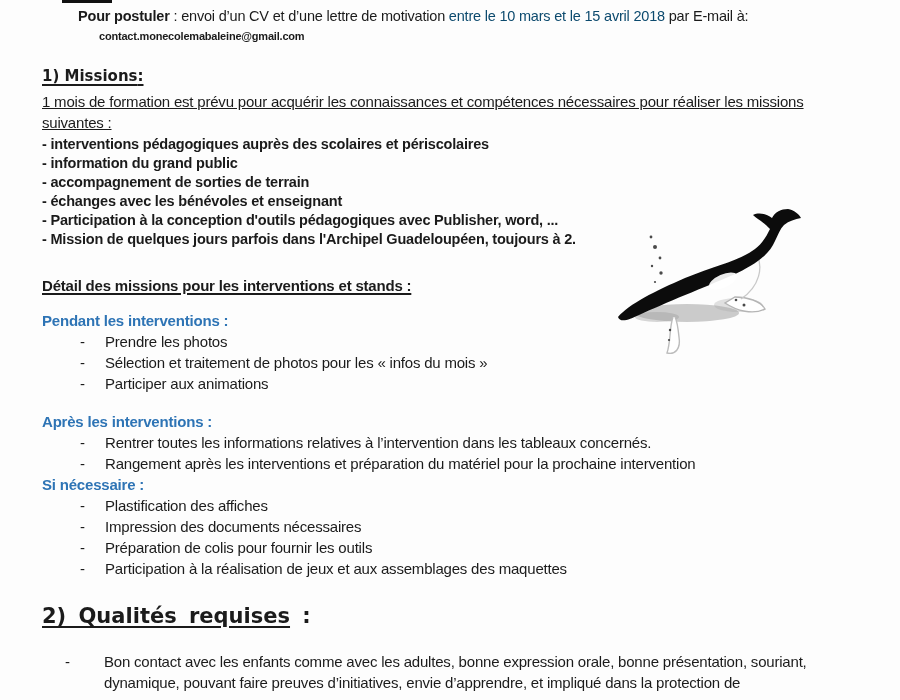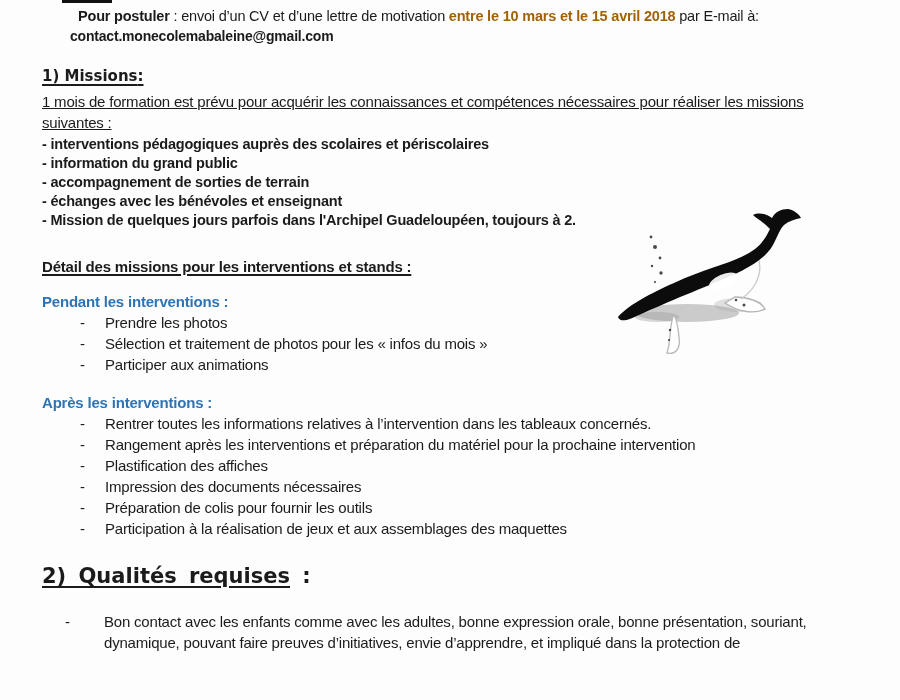--- a/index.html
+++ b/index.html
@@ -12,22 +12,22 @@
     position: relative;
   }
   .page { padding: 6px 48px 0 42px; position: relative; }
 
   
   .cutoff-frag { position: absolute; left: 62px; top: 0; width: 50px; height: 3px; background: #111; }
 
   
   .hdr { margin-left: 36px; font-size: 14.5px; line-height: 20px; }
   .hdr .b { font-weight: bold; }
-  .hdr .red { font-weight: bold; color: #a16207; }
-  .email { margin-left: 28px; font-weight: bold; font-size: 14px; line-height: 20px; }
+  .hdr .red { font-weight: normal; color: #0c4a6e; }
+  .email { margin-left: 57px; font-weight: bold; font-size: 11px; line-height: 20px; }
 
   h1.sec {
     margin-top: 16px;
     font-family: "DejaVu Sans", sans-serif;
     font-size: 15px; font-weight: bold; line-height: 28px;
     letter-spacing: 0;
   }
   h1.sec span { text-decoration: underline; text-decoration-thickness: 2px; text-underline-offset: 3px; }
 
   .intro { margin-top: 1px; font-size: 15px; line-height: 21px; max-width: 815px; text-decoration: underline; }
@@ -76,20 +76,21 @@
 
   <h1 class="sec"><span>1) Missions</span><span>:</span></h1>
 
   <p class="intro">1 mois de formation est prévu pour acquérir les connaissances et compétences nécessaires pour réaliser les missions suivantes :</p>
 
   <div class="missions-list">
     <div>- interventions pédagogiques auprès des scolaires et périscolaires</div>
     <div>- information du grand public</div>
     <div>- accompagnement de sorties de terrain</div>
     <div>- échanges avec les bénévoles et enseignant</div>
+    <div>- Participation à la conception d'outils pédagogiques avec Publisher, word, ...</div>
     <div>- Mission de quelques jours parfois dans l'Archipel Guadeloupéen, toujours à 2.</div>
   </div>
 
   <p class="detail-heading"><span>Détail des missions pour les interventions et stands :</span></p>
 
   <p class="sub-title first">Pendant les interventions :</p>
   <div class="sub-items">
     <div class="sub-item">
         <span class="dash">-</span>
         <span class="txt">Prendre les photos</span>
@@ -109,20 +110,21 @@
     <div class="sub-item">
         <span class="dash">-</span>
         <span class="txt">Rentrer toutes les informations relatives à l’intervention dans les tableaux concernés.</span>
       </div>
     <div class="sub-item">
         <span class="dash">-</span>
         <span class="txt">Rangement après les interventions et préparation du matériel pour la prochaine intervention</span>
       </div>
   </div>
 
+  <p class="sub-title">Si nécessaire :</p>
   <div class="sub-items">
     <div class="sub-item">
         <span class="dash">-</span>
         <span class="txt">Plastification des affiches</span>
       </div>
     <div class="sub-item">
         <span class="dash">-</span>
         <span class="txt">Impression des documents nécessaires</span>
       </div>
     <div class="sub-item">

